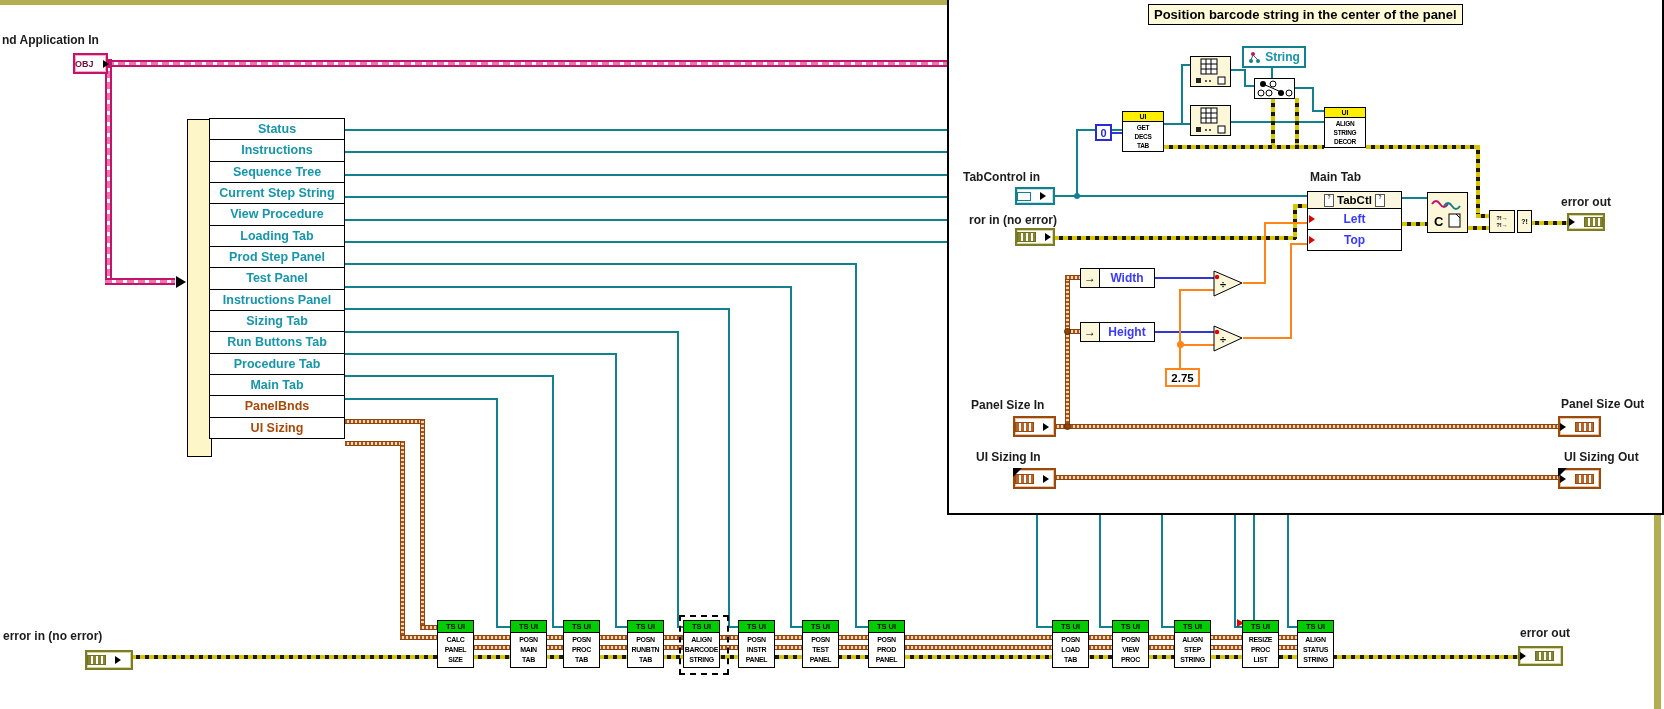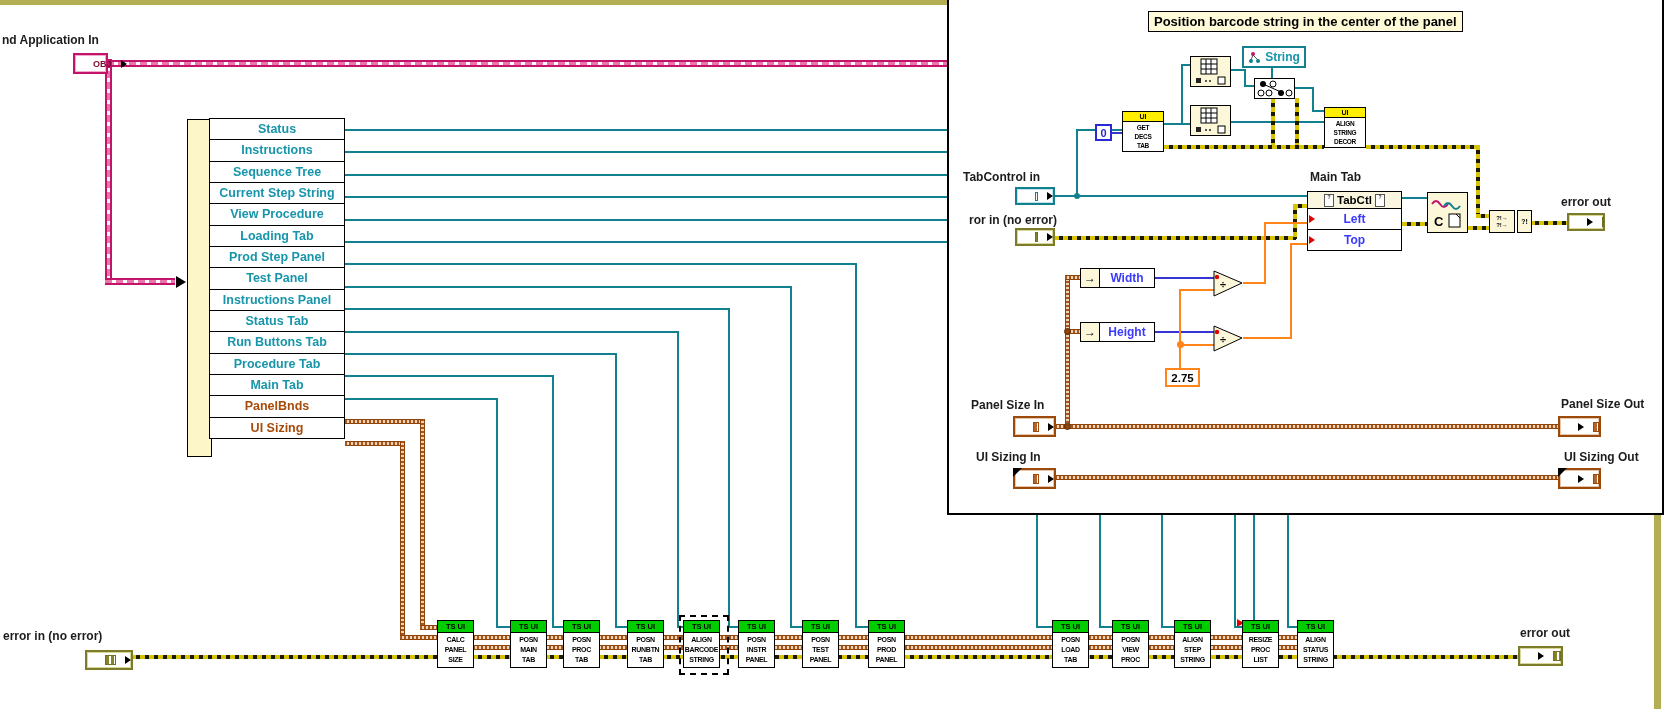--- a/index.html
+++ b/index.html
@@ -17,21 +17,21 @@
   .dot-t{position:absolute;width:6px;height:6px;border-radius:3px;background:#12808f;}
   .dot-o{position:absolute;width:7px;height:7px;border-radius:4px;background:#ff8419;}
   .dot-b{position:absolute;width:7px;height:7px;border-radius:4px;background:#8d4309;border:1px solid #5e2c04;box-sizing:border-box;}
   .dot-p{position:absolute;width:10px;height:9px;background:#c3136b;}
   
   .lbl{position:absolute;font-size:12px;font-weight:bold;color:#1c1c1c;white-space:nowrap;}
   .comment{position:absolute;background:#fffbd9;border:1px solid #000;font-size:13px;font-weight:bold;color:#000;padding:2px 5px;white-space:nowrap;}
   
   .olive{position:absolute;background:#b2ae51;}
   
-  .term{position:absolute;background:#fff;box-sizing:border-box;display:flex;align-items:center;justify-content:flex-start;gap:9px;padding-left:18px;}
+  .term{position:absolute;background:#fff;box-sizing:border-box;display:flex;align-items:center;justify-content:flex-start;gap:9px;}
   .t-rust{border:2px solid #9c4a0c;box-shadow:inset 0 0 0 1px #e8c5a8;}
   .t-olive{border:2px solid #7c7b2a;box-shadow:inset 0 0 0 1px #d8d79a;}
   .t-teal{border:2px solid #12808f;box-shadow:inset 0 0 0 1px #bfe3e8;}
   .t-pink{border:2px solid #c3136b;box-shadow:inset 0 0 0 1px #f2aacb;}
   .cg{display:inline-block;width:19px;height:10px;box-sizing:border-box;border:1px solid #9c4a0c;background:repeating-linear-gradient(90deg,#b4652d 0 3px,#fff 3px 5px);}
   .cg-o{border-color:#6f6e25;background:repeating-linear-gradient(90deg,#85842c 0 3px,#fff 3px 5px);}
   .cg-t{width:14px;height:9px;border:1px solid #12808f;background:#fff;}
   .ar{width:0;height:0;border-top:4px solid transparent;border-bottom:4px solid transparent;border-left:6px solid #000;}
   .corner{position:absolute;left:-2px;top:-2px;width:0;height:0;border-top:9px solid #000;border-right:9px solid transparent;}
   .objtxt{font-size:9px;font-weight:bold;color:#7a0d33;letter-spacing:0;}
@@ -139,21 +139,21 @@
   <div class="ub-rows" style="left:209px;top:119px;width:136px;">
     <div class="ub-row">Status</div>
     <div class="ub-row">Instructions</div>
     <div class="ub-row">Sequence Tree</div>
     <div class="ub-row">Current Step String</div>
     <div class="ub-row">View Procedure</div>
     <div class="ub-row">Loading Tab</div>
     <div class="ub-row">Prod Step Panel</div>
     <div class="ub-row">Test Panel</div>
     <div class="ub-row">Instructions Panel</div>
-    <div class="ub-row">Status Tab</div>
+    <div class="ub-row">Sizing Tab</div>
     <div class="ub-row">Run Buttons Tab</div>
     <div class="ub-row">Procedure Tab</div>
     <div class="ub-row">Main Tab</div>
     <div class="ub-row">PanelBnds</div>
     <div class="ub-row">UI Sizing</div>
   </div>
 
   <div class="lbl" style="left:3px;top:629px;">error in (no error)</div>
   <div class="term t-olive" style="left:85px;top:650px;width:48px;height:20px;">
     <span class="cg cg-o"></span>
@@ -265,21 +265,21 @@
   <div class="vi" style="left:1297px;">
     <div class="vi-banner">TS UI</div>
     <div class="vi-body">
         <div>ALIGN</div>
         <div>STATUS</div>
         <div>STRING</div>
       </div>
   </div>
 
   <div id="panel">
-    <div class="comment" style="left:199px;top:11px;">Position barcode string in the center of the panel</div>
+    <div class="comment" style="left:199px;top:4px;">Position barcode string in the center of the panel</div>
 
     <div class="wt" style="left:106px;top:195px;width:252px;height:2px;"></div>
     <div class="dot-t" style="left:125px;top:193px;"></div>
     <div class="wt" style="left:127px;top:129px;width:2px;height:66px;"></div>
     <div class="wt" style="left:127px;top:129px;width:46px;height:2px;"></div>
     <div class="wt" style="left:215px;top:123px;width:19px;height:2px;"></div>
     <div class="wt" style="left:232px;top:64px;width:2px;height:61px;"></div>
     <div class="wt" style="left:232px;top:64px;width:9px;height:2px;"></div>
     <div class="wt" style="left:234px;top:123px;width:7px;height:2px;"></div>
     <div class="wt" style="left:282px;top:69px;width:15px;height:2px;"></div>

